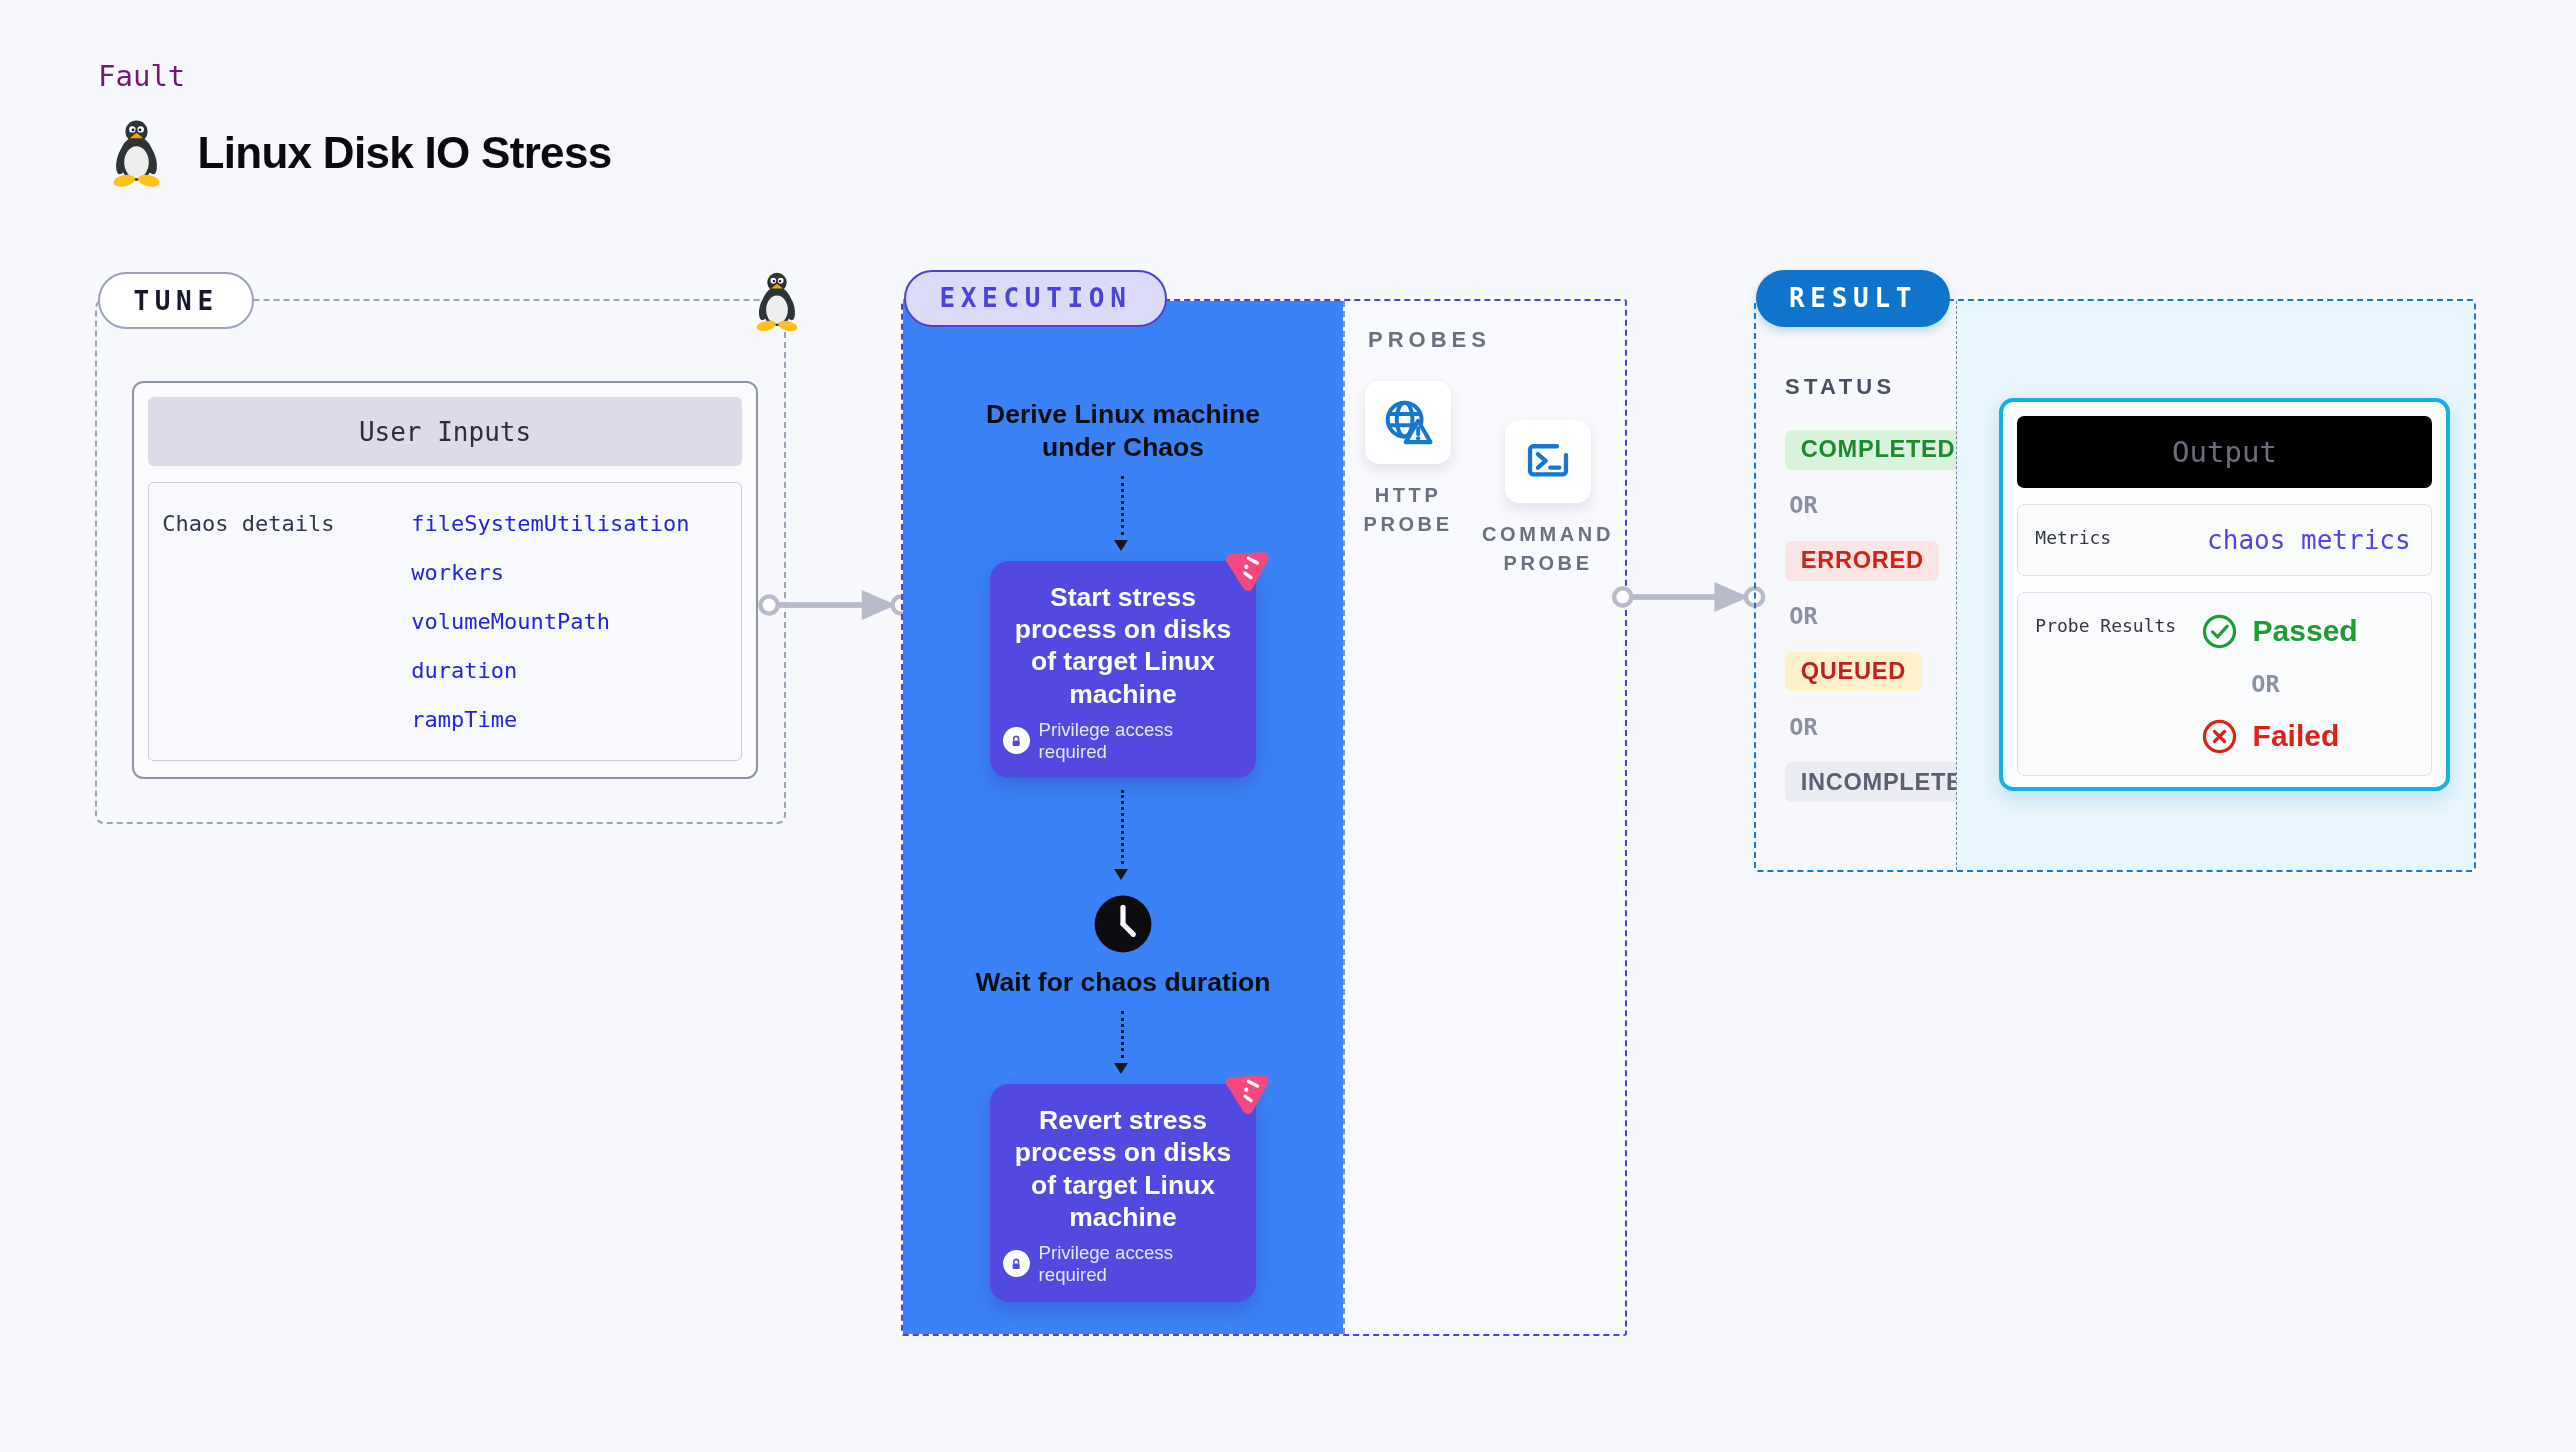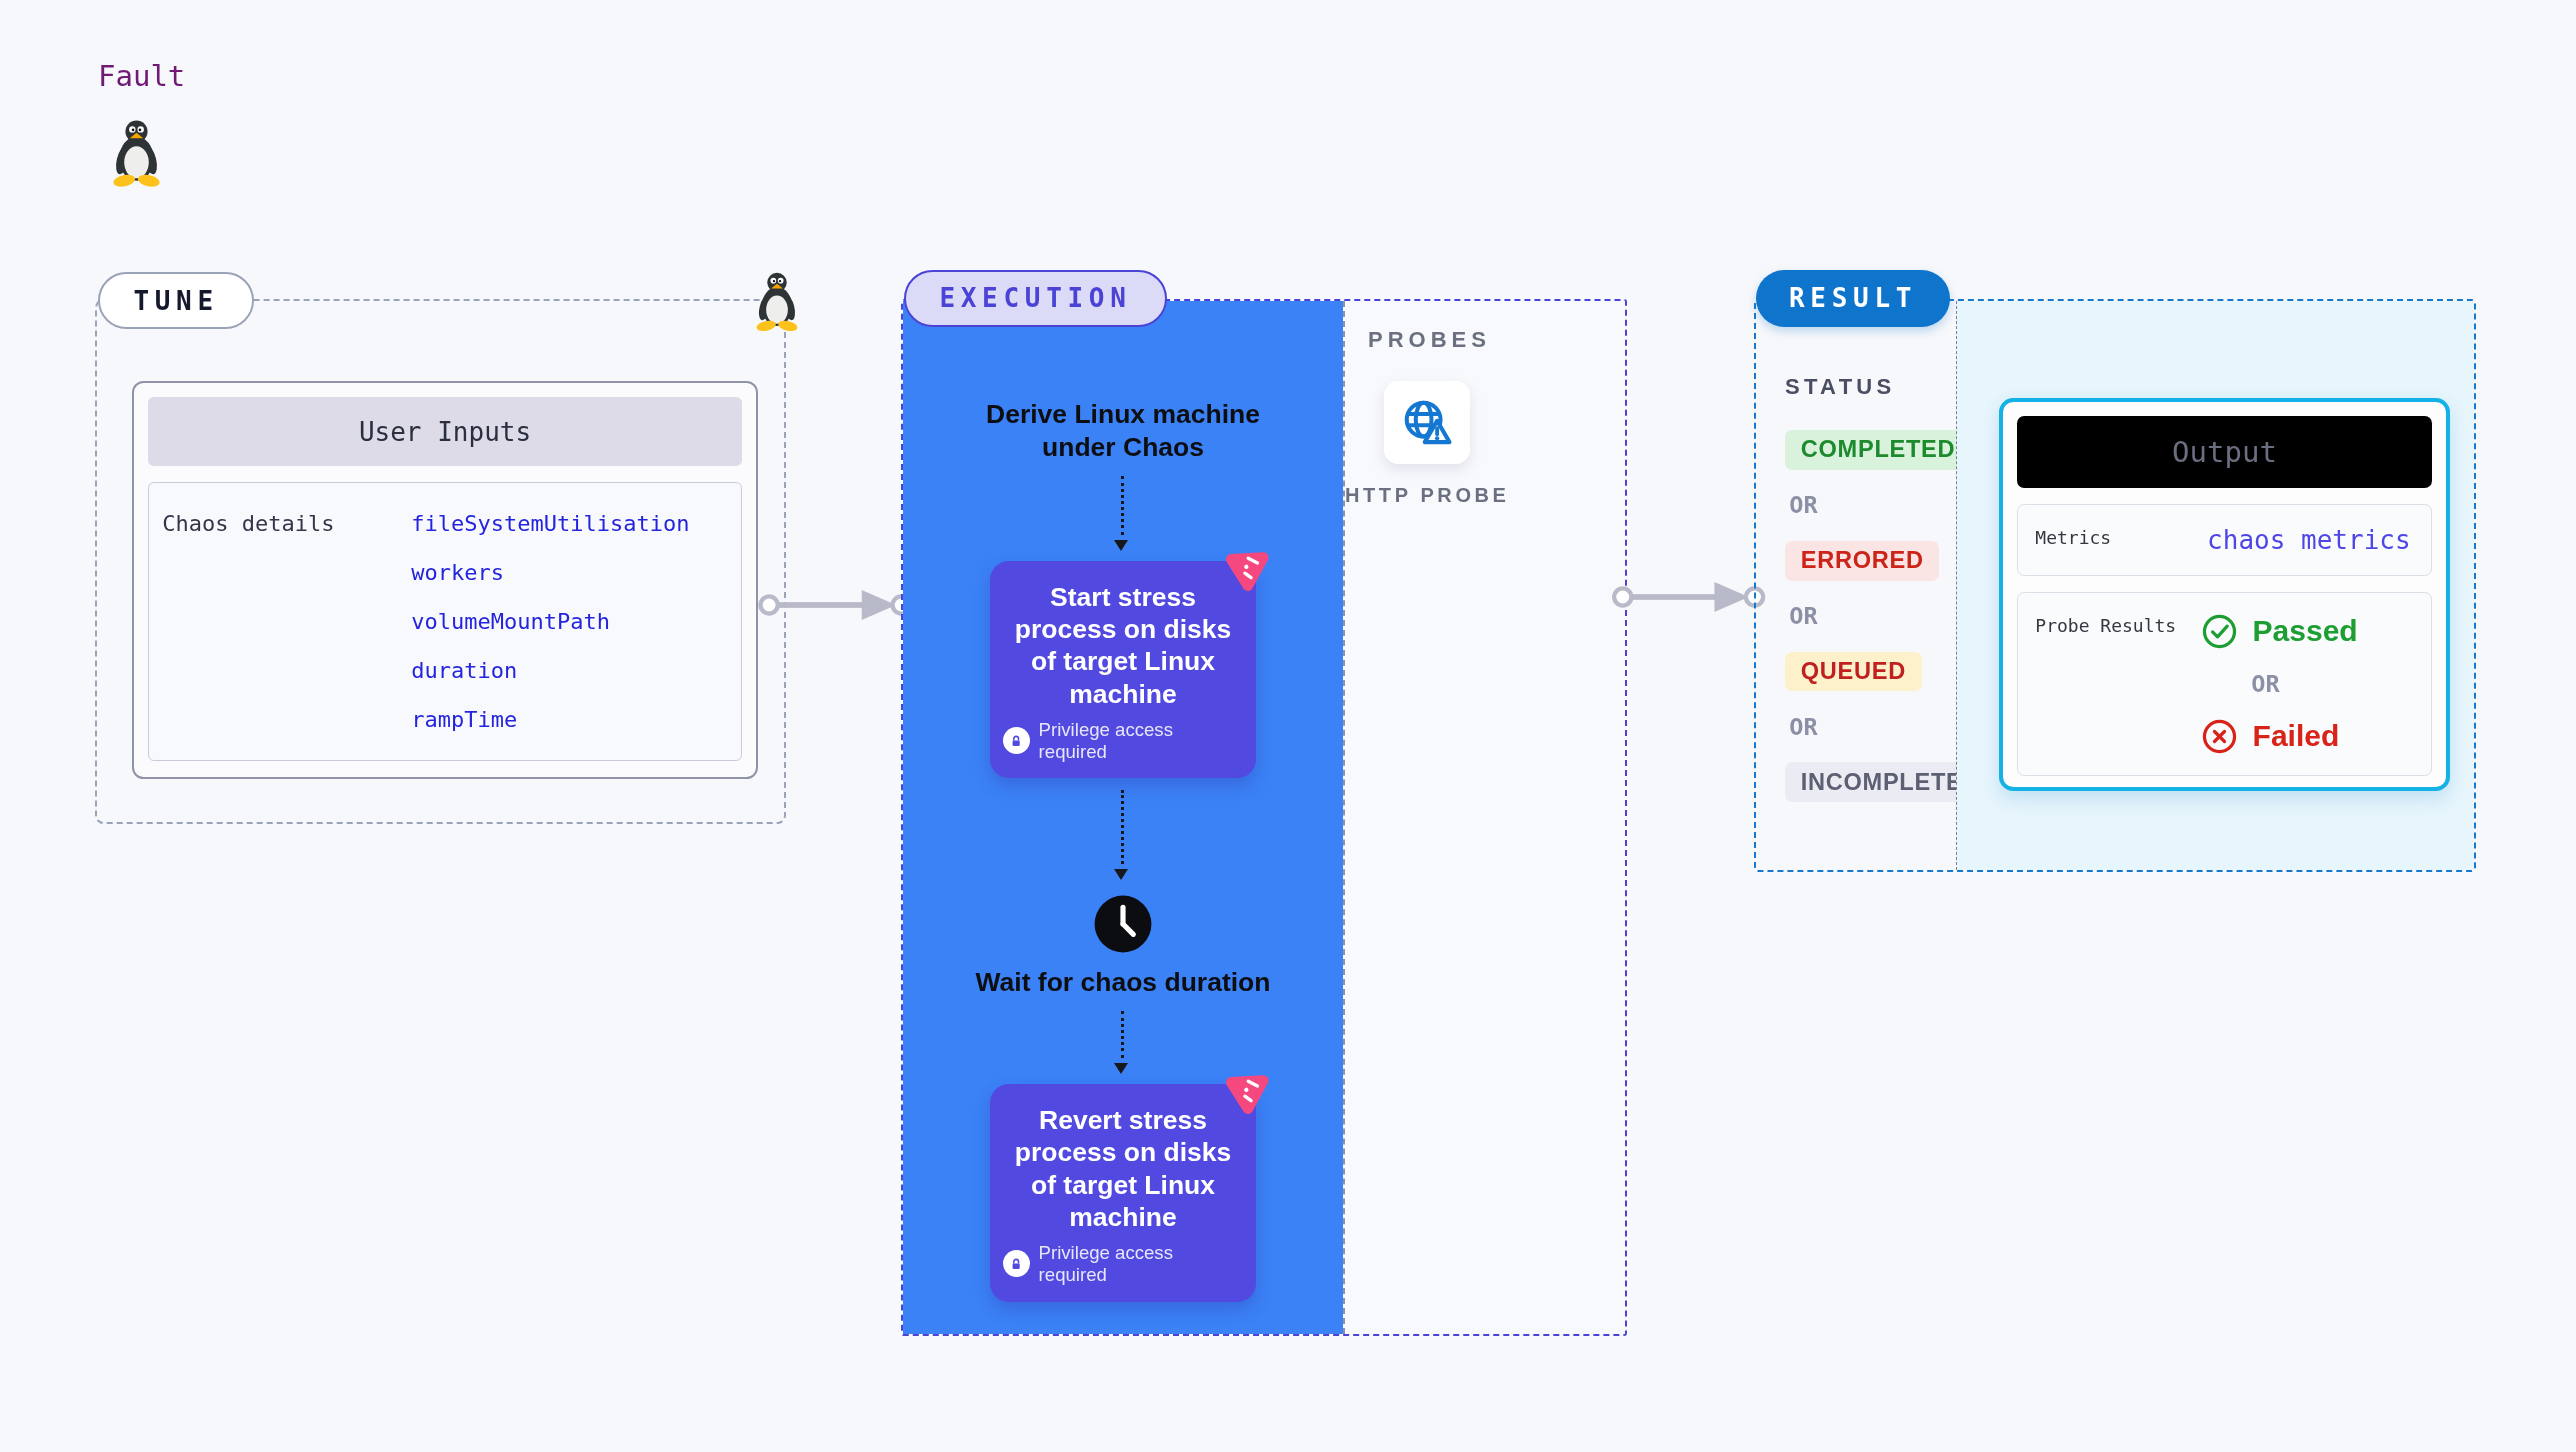--- a/index.html
+++ b/index.html
@@ -127,20 +127,21 @@
       <ellipse cx="35" cy="34" rx="5" ry="12" fill="#2e3436" transform="rotate(-14 35 34)"></ellipse>
       <ellipse cx="24" cy="36" rx="10" ry="13" fill="#eeeeec"></ellipse>
       <circle cx="20.6" cy="9.2" r="2.6" fill="#ffffff"></circle>
         <circle cx="27.4" cy="9.2" r="2.6" fill="#ffffff"></circle>
       <circle cx="21.2" cy="9.6" r="1.1" fill="#101010"></circle>
         <circle cx="26.8" cy="9.6" r="1.1" fill="#101010"></circle>
       <polygon points="24,12 18.5,16.5 29.5,16.5" fill="#f5a300"></polygon>
       <ellipse cx="14" cy="51" rx="9" ry="4.5" fill="#fcc21b" transform="rotate(-12 14 51)"></ellipse>
       <ellipse cx="34" cy="51" rx="9" ry="4.5" fill="#fcc21b" transform="rotate(12 34 51)"></ellipse>
     </svg>
+    <div class="page-title">Linux Disk IO Stress</div>
   </div>
 
   <div class="zone-tune">
     <div class="pill pill-tune">TUNE</div>
     <svg class="tune-penguin" viewBox="0 0 48 56">
       <ellipse cx="24" cy="33" rx="14" ry="18" fill="#2e3436"></ellipse>
       <circle cx="24" cy="11" r="9" fill="#2e3436"></circle>
       <ellipse cx="13" cy="34" rx="5" ry="12" fill="#2e3436" transform="rotate(14 13 34)"></ellipse>
       <ellipse cx="35" cy="34" rx="5" ry="12" fill="#2e3436" transform="rotate(-14 35 34)"></ellipse>
       <ellipse cx="24" cy="36" rx="10" ry="13" fill="#eeeeec"></ellipse>
@@ -259,20 +260,30 @@
                 <line x1="6.5" y1="26" x2="35.5" y2="26"></line>
               </g>
               <polygon points="33,22 44,41 22,41" fill="#f8f9fc" stroke="#1478d2" stroke-width="3.6" stroke-linejoin="round"></polygon>
               <line x1="33" y1="28.5" x2="33" y2="34" stroke="#1478d2" stroke-width="3.4" stroke-linecap="round"></line>
               <circle cx="33" cy="37.6" r="1.9" fill="#1478d2"></circle>
             </svg>
           </div>
           <div class="probe-name">HTTP PROBE</div>
         </div>
 
+        <div class="probe-item">
+          <div class="probe-tile">
+            <svg viewBox="0 0 48 48">
+              <path d="M40 18 v14 a3 3 0 0 1 -3 3 H11 a3 3 0 0 1 -3 -3 V13 a3 3 0 0 1 3 -3 h21" fill="none" stroke="#1478d2" stroke-width="3.8" stroke-linecap="round"></path>
+              <polyline points="15,17 22,23 15,29" fill="none" stroke="#1478d2" stroke-width="3.8" stroke-linecap="round" stroke-linejoin="round"></polyline>
+              <line x1="26" y1="29" x2="34" y2="29" stroke="#1478d2" stroke-width="3.8" stroke-linecap="round"></line>
+            </svg>
+          </div>
+          <div class="probe-name">COMMAND PROBE</div>
+        </div>
 
       </div>
     </div>
   </div>
 
   <svg class="connector" style="left:1612px; top:579px;" width="154" height="36" viewBox="0 0 215 50">
     <rect x="22" y="21" width="125" height="8" fill="#b9bac9"></rect>
     <polygon points="143,4 191,25 143,46" fill="#b9bac9"></polygon>
     <circle cx="15" cy="25" r="12" fill="#ffffff" stroke="#b9bac9" stroke-width="6"></circle>
     <circle cx="199" cy="25" r="12" fill="#ffffff" stroke="#b9bac9" stroke-width="6"></circle>

